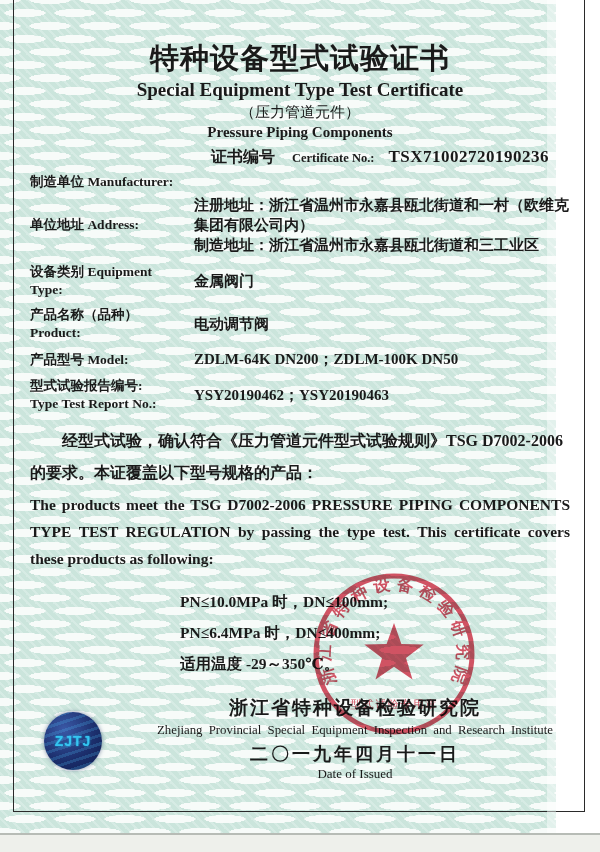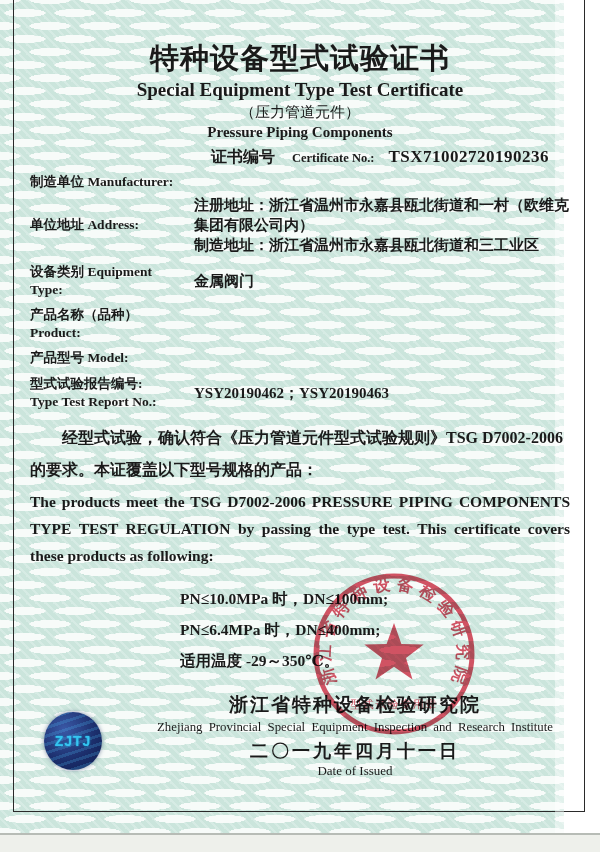--- a/index.html
+++ b/index.html
@@ -5,21 +5,20 @@
   html,body{margin:0;padding:0;}
   body{width:600px;height:852px;overflow:hidden;font-family:"Liberation Serif","DejaVu Serif",serif;color:#1a1a1a;}
   .page{position:relative;width:556px;height:852px;
     background-color:#cbe5dc;
     background-image:
       radial-gradient(21px 4px at 50% 50%, #f7fbf9 97%, rgba(255,255,255,0) 100%),
       radial-gradient(21px 4px at 50% 50%, #f7fbf9 97%, rgba(255,255,255,0) 100%),
       repeating-linear-gradient(45deg, rgba(255,255,255,.22) 0 2px, rgba(0,0,0,0) 2px 6px);
     background-size:50px 26px,50px 26px,9px 9px;
     background-position:0 0,25px 13px,0 0;
-    padding-left:8px;
   }
   .frame{position:absolute;left:13px;top:-20px;width:570px;height:830px;border:1.5px solid #2a2a2a;pointer-events:none;}
   .edge-right{position:absolute;right:0;top:0;width:9px;height:852px;background:rgba(255,255,255,.45);}
   .edge-bottom{position:absolute;left:0;top:833px;width:600px;height:19px;background:#eef0eb;border-top:2px solid #b7bcb6;}
   .content{position:absolute;left:30px;top:40px;width:540px;}
 
   .hdr{text-align:center;}
   .title-zh{font-size:29px;font-weight:bold;letter-spacing:1px;line-height:1.3;}
   .title-en{font-size:19px;font-weight:bold;line-height:1.25;}
   .sub-zh{font-size:15px;font-weight:normal;line-height:1.3;margin-top:2px;}
@@ -104,27 +103,29 @@
           <span>Equipment Type:</span>
         </div>
         <div class="fvalue">金属阀门</div>
       </div>
 
       <div class="frow tight">
         <div class="flabel">
           <span>产品名称（品种）</span>
           <span>Product:</span>
         </div>
+        <div class="fvalue">电动调节阀</div>
       </div>
 
       <div class="frow tight">
         <div class="flabel">
           <span>产品型号</span>
           <span>Model:</span>
         </div>
+        <div class="fvalue">ZDLM-64K DN200；ZDLM-100K DN50</div>
       </div>
 
       <div class="frow tight">
         <div class="flabel">
           <span class="addr-line">型式试验报告编号:</span>
           <span class="addr-line">Type Test Report No.:</span>
         </div>
         <div class="fvalue">YSY20190462；YSY20190463</div>
       </div>
 

